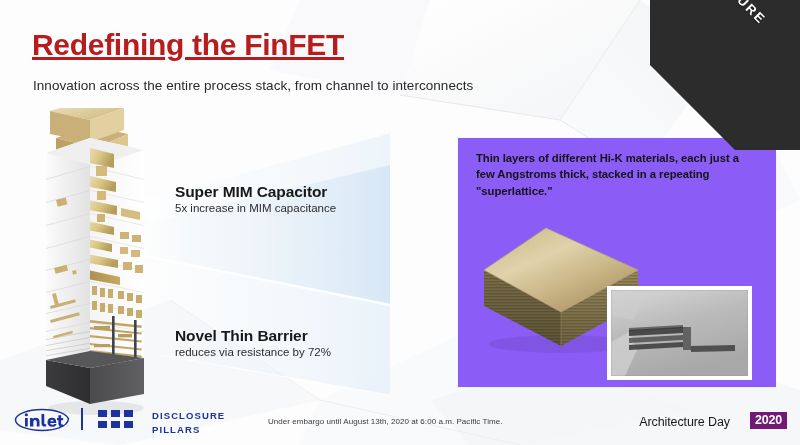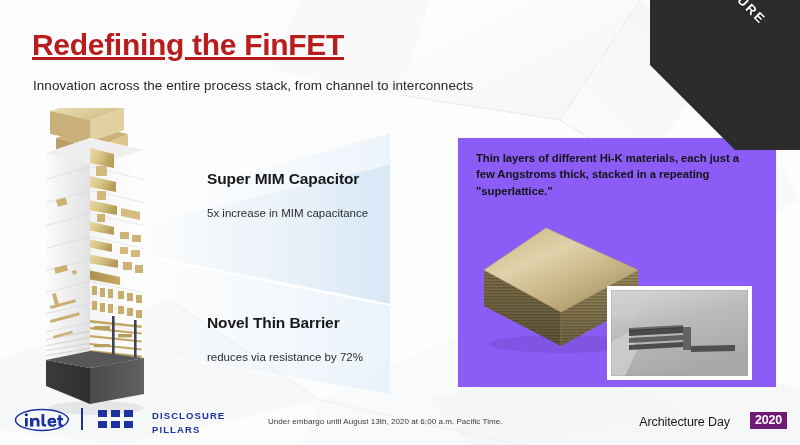--- a/index.html
+++ b/index.html
@@ -48,25 +48,25 @@
 
   
   .cone{position:absolute;left:100px;top:105px;width:380px;height:320px;z-index:2;pointer-events:none;}
   .cone svg{width:100%;height:100%;display:block;}
 
   
   .tower{position:absolute;left:28px;top:108px;width:136px;height:312px;z-index:6;}
   .tower svg{width:100%;height:100%;display:block;}
 
   
-  .callout{position:absolute;z-index:10;display:flex;align-items:center;gap:32px;}
+  .callout{position:absolute;z-index:10;display:flex;align-items:flex-end;}
   .callout .bar{width:3px;background:#1b32a0;border-radius:1px;margin-right:11px;flex:0 0 3px;}
   .callout .txt{display:flex;flex-direction:column;justify-content:center;}
   .callout .c-title{font-size:15.5px;font-weight:700;color:#17181a;line-height:1.25;letter-spacing:-.1px;}
-  .callout .c-sub{font-size:11.5px;font-weight:400;color:#2b2c2f;line-height:1.35;margin-top:18px;}
+  .callout .c-sub{font-size:11.5px;font-weight:400;color:#2b2c2f;line-height:1.35;margin-top:0;}
   #callout-mim{left:161px;top:173px;height:44px;}
   #callout-barrier{left:161px;top:317px;height:44px;}
 
   
   .panel{
     position:absolute;left:458px;top:138px;width:318px;height:249px;
     background:#8b5cf6;z-index:8;
     box-shadow:0 0 0 1px rgba(0,0,0,.02);
   }
   .panel-text{

